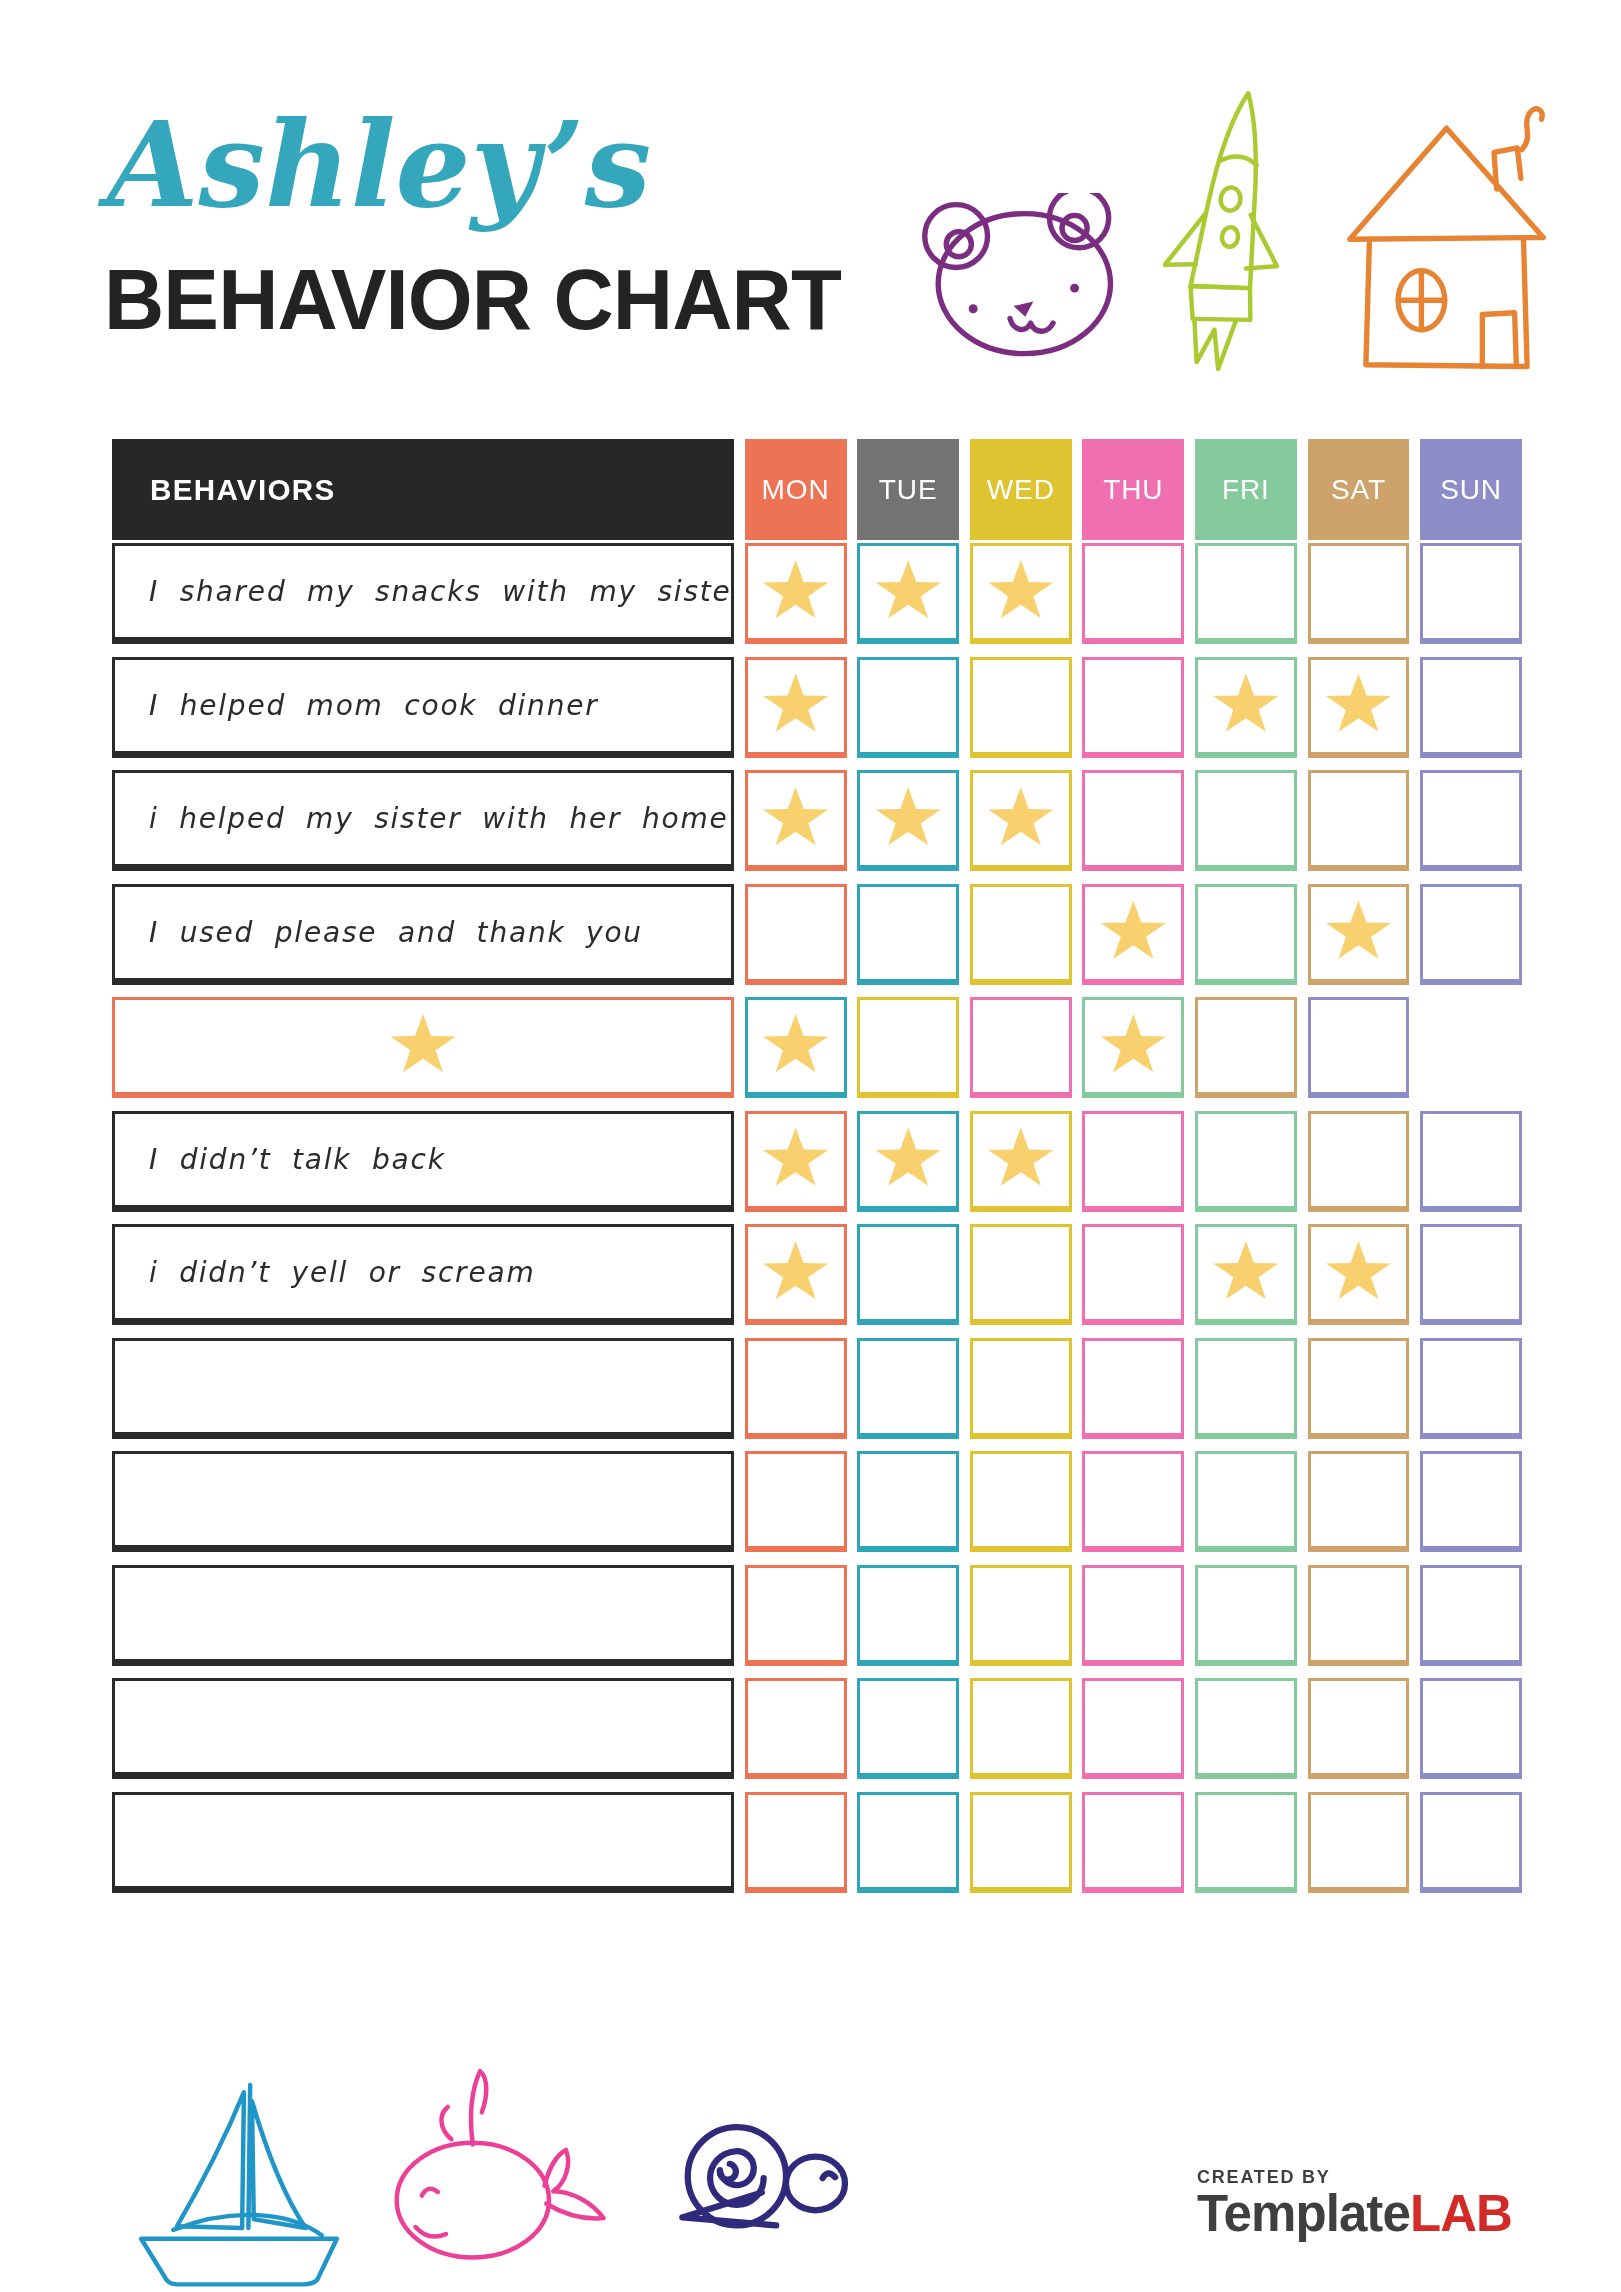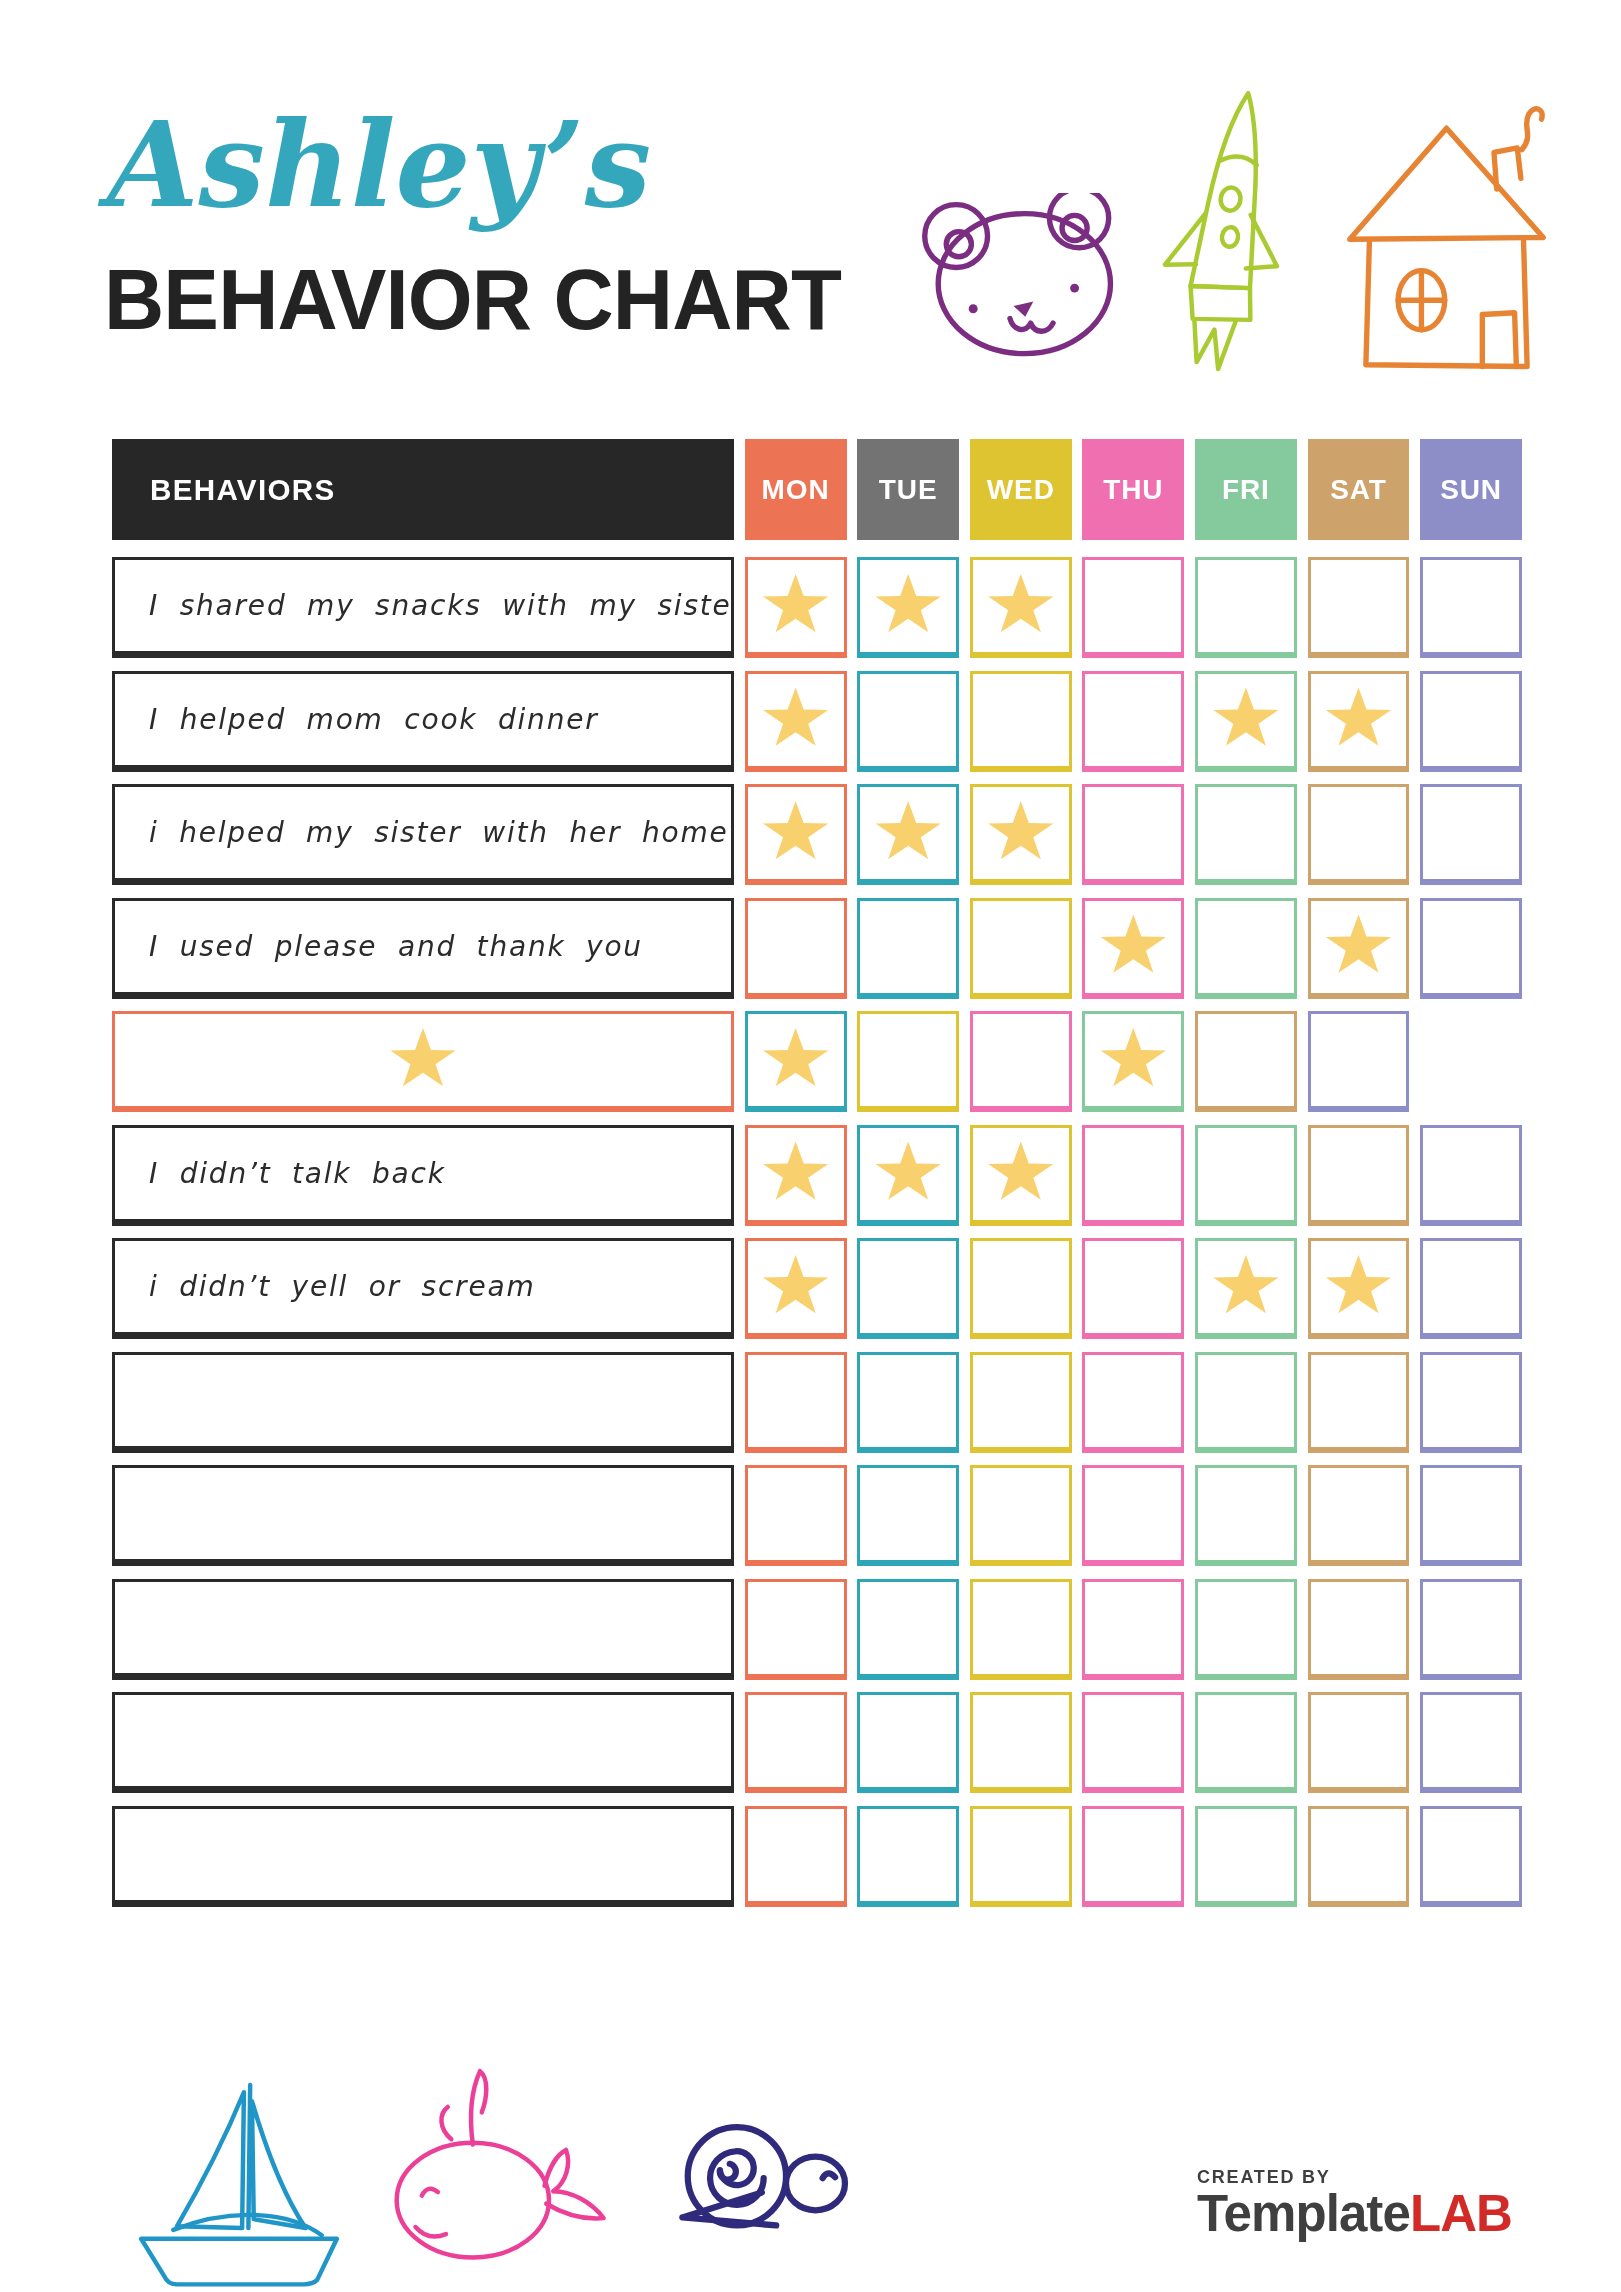--- a/index.html
+++ b/index.html
@@ -39,32 +39,32 @@
   .whale *    { stroke: var(--c-whale); stroke-width: 5; }
   .snail *    { stroke: var(--c-snail); stroke-width: 7; }
 
   
   .chart { position: absolute; left: 112px; top: 439px; width: 1410px; }
   .grid-row {
     display: grid;
     grid-template-columns: 622px repeat(7, 1fr);
     column-gap: 10.7px;
   }
-  .chart-header { height: 101px; margin-bottom: 17px; }
+  .chart-header { height: 101px; margin-bottom: 3px; }
   .behaviors-head {
     background: var(--c-header_bg);
     color: var(--c-header_text);
     display: flex; align-items: center;
     padding-left: 38px;
     font-size: 29.6px; font-weight: bold; letter-spacing: 1.3px;
   }
   .day-head {
     color: var(--c-header_text);
     display: flex; align-items: center; justify-content: center;
-    font-size: 28px; font-weight: bold; letter-spacing: 0.9px;
+    font-size: 28px; font-weight: normal; letter-spacing: 0.9px;
   }
   .rows { display: flex; flex-direction: column; row-gap: 12.5px; }
   .row { height: 101px; }
   .behavior-cell {
     background: #fff;
     border: 3.6px solid var(--c-row_border);
     border-bottom-width: 7.2px;
     display: flex; align-items: center;
     padding-left: 34px; padding-right: 9px;
     font-family: "DejaVu Sans", sans-serif;

